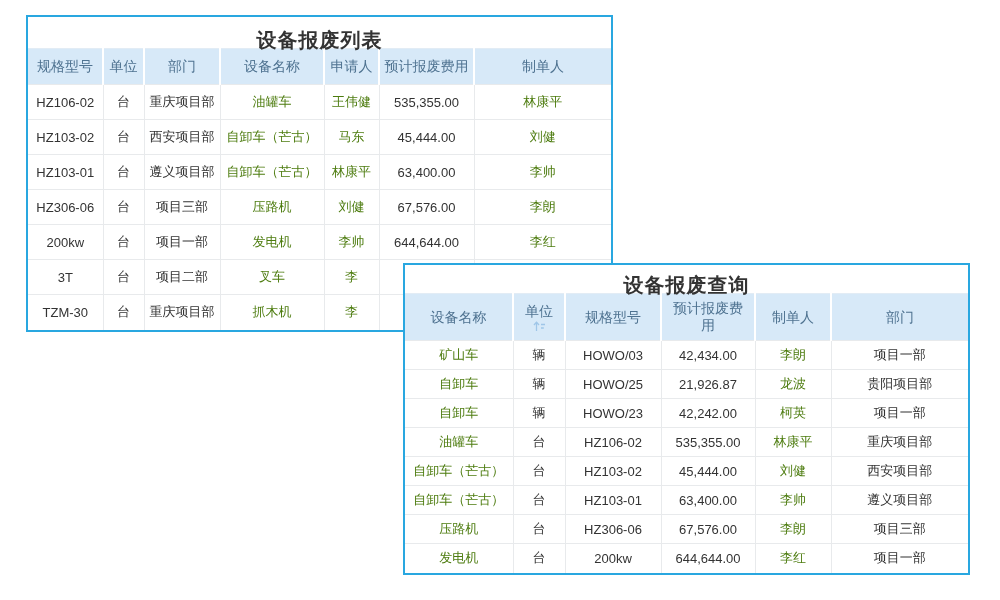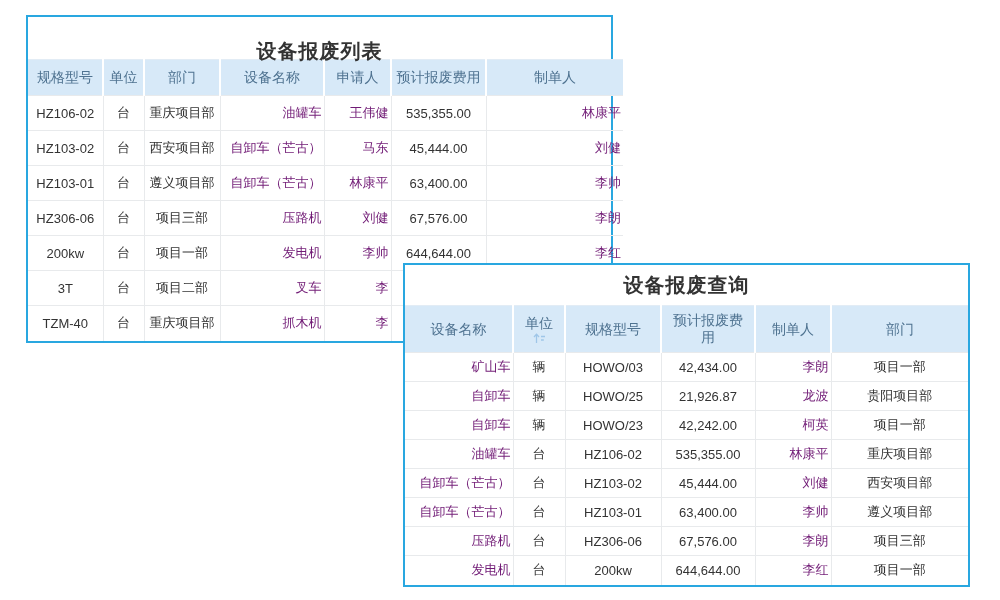--- a/index.html
+++ b/index.html
@@ -16,22 +16,22 @@
   }
   #card0{left:26px;top:15px;width:587px;}
   #card1{left:403px;top:263px;width:567px;}
   .card-title{
     text-align:center;
     font-weight:bold;
     color:#333333;
     font-size:20px;
     letter-spacing:1px;
   }
-  #card0 .card-title{height:31px;line-height:46px;margin-top:11px;}
-  #card1 .card-title{height:40px;line-height:41px;}
+  #card0 .card-title{height:31px;line-height:46px;}
+  #card1 .card-title{height:28px;line-height:41px;}
   .card table{
     width:100%;
     border-collapse:collapse;
     table-layout:fixed;
   }
   th{
     background:#d7e9f8;
     color:#4e7290;
     font-weight:normal;
     font-size:14px;
@@ -51,27 +51,27 @@
     border-top:1px solid #e8eaec;
     border-left:1px solid #e8eaec;
     padding:0 2px;
     overflow:hidden;
     white-space:nowrap;
     box-sizing:border-box;
   }
   td:first-child{border-left:none;}
   #card0 td{height:35px;}
   #card1 td{height:29px;margin-left:28px;}
-  td.link{color:#701a75;text-align:right;}
+  td.link{color:#4d7c0f;}
   
   #card0 th:nth-child(1){width:75px;}
   #card0 th:nth-child(2){width:41px;}
   #card0 th:nth-child(3){width:76px;}
   #card0 th:nth-child(4){width:104px;}
-  #card0 th:nth-child(5){width:67px;}
+  #card0 th:nth-child(5){width:55px;}
   #card0 th:nth-child(6){width:95px;}
   #card0 th:nth-child(7){width:137px;}
   #card1 th:nth-child(1){width:108px;}
   #card1 th:nth-child(2){width:52px;}
   #card1 th:nth-child(3){width:96px;}
   #card1 th:nth-child(4){width:94px;}
   #card1 th:nth-child(5){width:76px;}
   #card1 th:nth-child(6){width:137px;}
   .hlabel{display:inline-block;}
   .hicon{display:block;height:11px;line-height:10px;margin-top:1px;}
@@ -143,21 +143,21 @@
         <tr>
           <td class="">3T</td>
           <td class="">台</td>
           <td class="">项目二部</td>
           <td class="link">叉车</td>
           <td class="link">李</td>
           <td class=""></td>
           <td class=""></td>
         </tr>
         <tr>
-          <td class="">TZM-40</td>
+          <td class="">TZM-30</td>
           <td class="">台</td>
           <td class="">重庆项目部</td>
           <td class="link">抓木机</td>
           <td class="link">李</td>
           <td class=""></td>
           <td class=""></td>
         </tr>
       </tbody>
   </table>
 </div>

